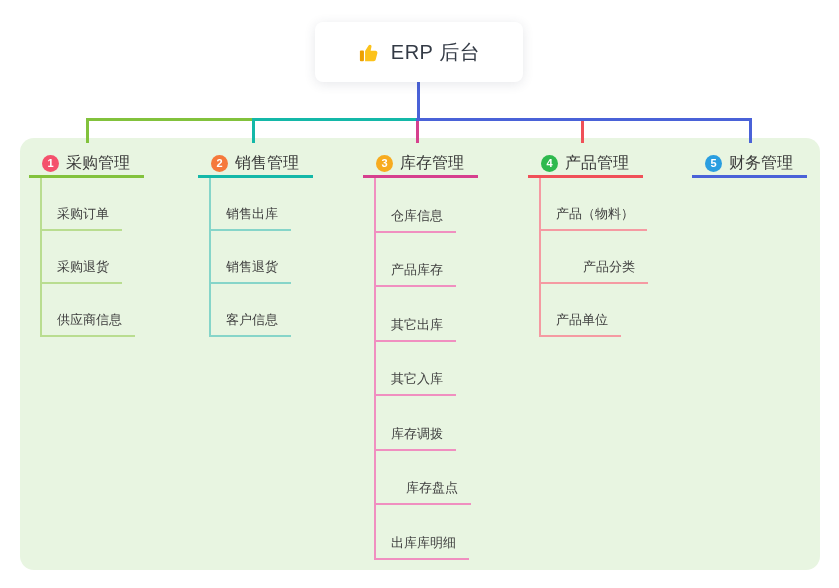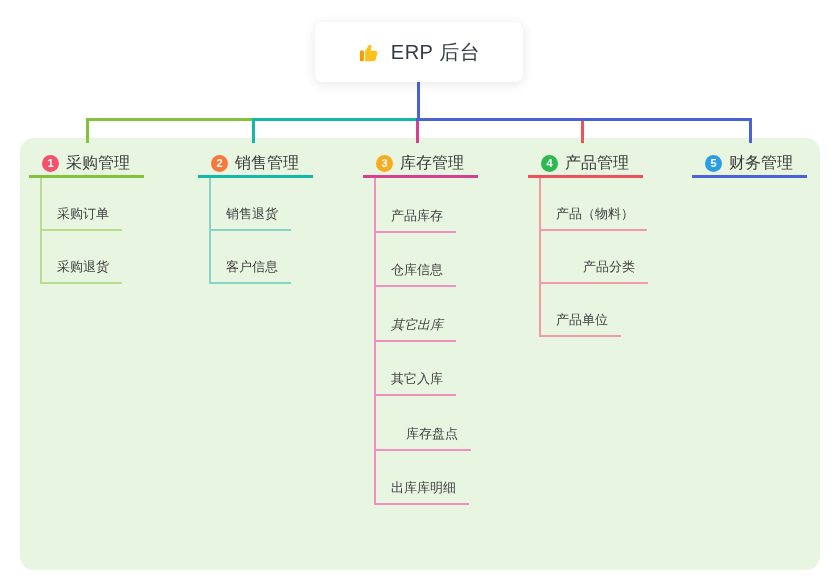--- a/index.html
+++ b/index.html
@@ -143,55 +143,64 @@
           <span class="branch-label">采购管理</span>
         </div>
         <div class="children">
           <div class="vline" style="background: rgb(185, 221, 144);"></div>
           <div class="child">
             <span class="child-label" style="border-bottom-color: rgb(185, 221, 144); margin-top: 12px;">采购订单</span>
           </div>
           <div class="child">
             <span class="child-label" style="border-bottom-color: rgb(185, 221, 144);">采购退货</span>
           </div>
+          <div class="child">
+            <span class="child-label" style="border-bottom-color: rgb(185, 221, 144);">供应商信息</span>
+          </div>
         </div>
       </div>
       <div class="branch" style="left: 198px;">
         <div class="branch-title" style="border-bottom-color: rgb(20, 184, 168);">
           <span class="badge" style="background: rgb(245, 121, 59);">2</span>
           <span class="branch-label">销售管理</span>
         </div>
         <div class="children">
           <div class="vline" style="background: rgb(134, 213, 201);"></div>
           <div class="child">
+            <span class="child-label" style="border-bottom-color: rgb(134, 213, 201);">销售出库</span>
+          </div>
+          <div class="child">
             <span class="child-label" style="border-bottom-color: rgb(134, 213, 201);">销售退货</span>
           </div>
           <div class="child">
             <span class="child-label" style="border-bottom-color: rgb(134, 213, 201);">客户信息</span>
           </div>
         </div>
       </div>
       <div class="branch" style="left: 363px;">
         <div class="branch-title" style="border-bottom-color: rgb(214, 64, 142);">
           <span class="badge" style="background: rgb(247, 171, 31);">3</span>
           <span class="branch-label">库存管理</span>
         </div>
         <div class="children tall">
           <div class="vline" style="background: rgb(240, 143, 192);"></div>
           <div class="child">
+            <span class="child-label" style="border-bottom-color: rgb(240, 143, 192);">仓库信息</span>
+          </div>
+          <div class="child">
             <span class="child-label" style="border-bottom-color: rgb(240, 143, 192);">产品库存</span>
           </div>
           <div class="child">
-            <span class="child-label" style="border-bottom-color: rgb(240, 143, 192);">仓库信息</span>
-          </div>
-          <div class="child">
-            <span class="child-label" style="border-bottom-color: rgb(240, 143, 192); font-style: italic;">其它出库</span>
+            <span class="child-label" style="border-bottom-color: rgb(240, 143, 192);">其它出库</span>
           </div>
           <div class="child">
             <span class="child-label" style="border-bottom-color: rgb(240, 143, 192);">其它入库</span>
+          </div>
+          <div class="child">
+            <span class="child-label" style="border-bottom-color: rgb(240, 143, 192);">库存调拨</span>
           </div>
           <div class="child">
             <span class="child-label" style="border-bottom-color: rgb(240, 143, 192); padding-left: 32px;">库存盘点</span>
           </div>
           <div class="child">
             <span class="child-label" style="border-bottom-color: rgb(240, 143, 192);">出库库明细</span>
           </div>
         </div>
       </div>
       <div class="branch" style="left: 528px;">

